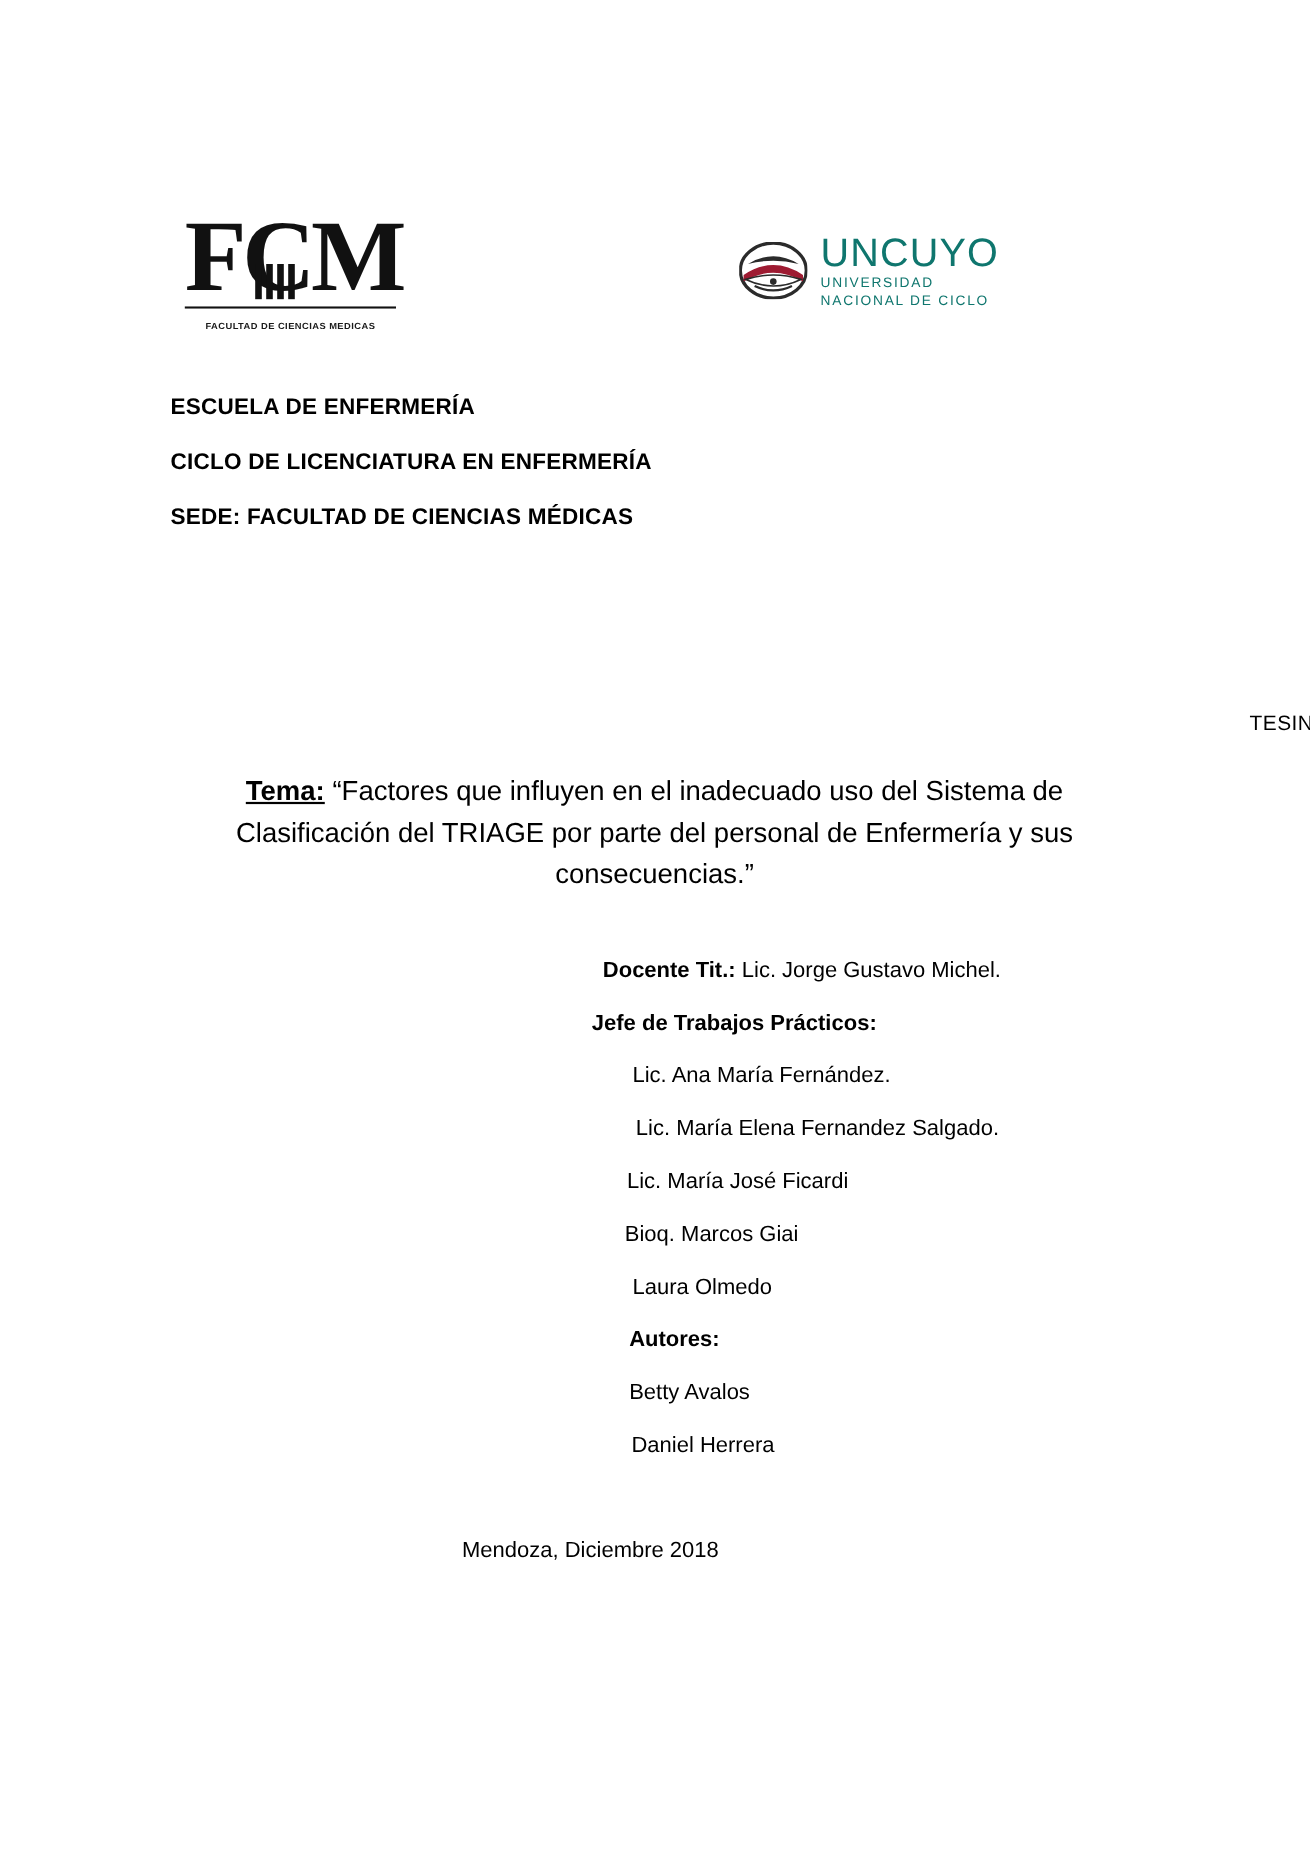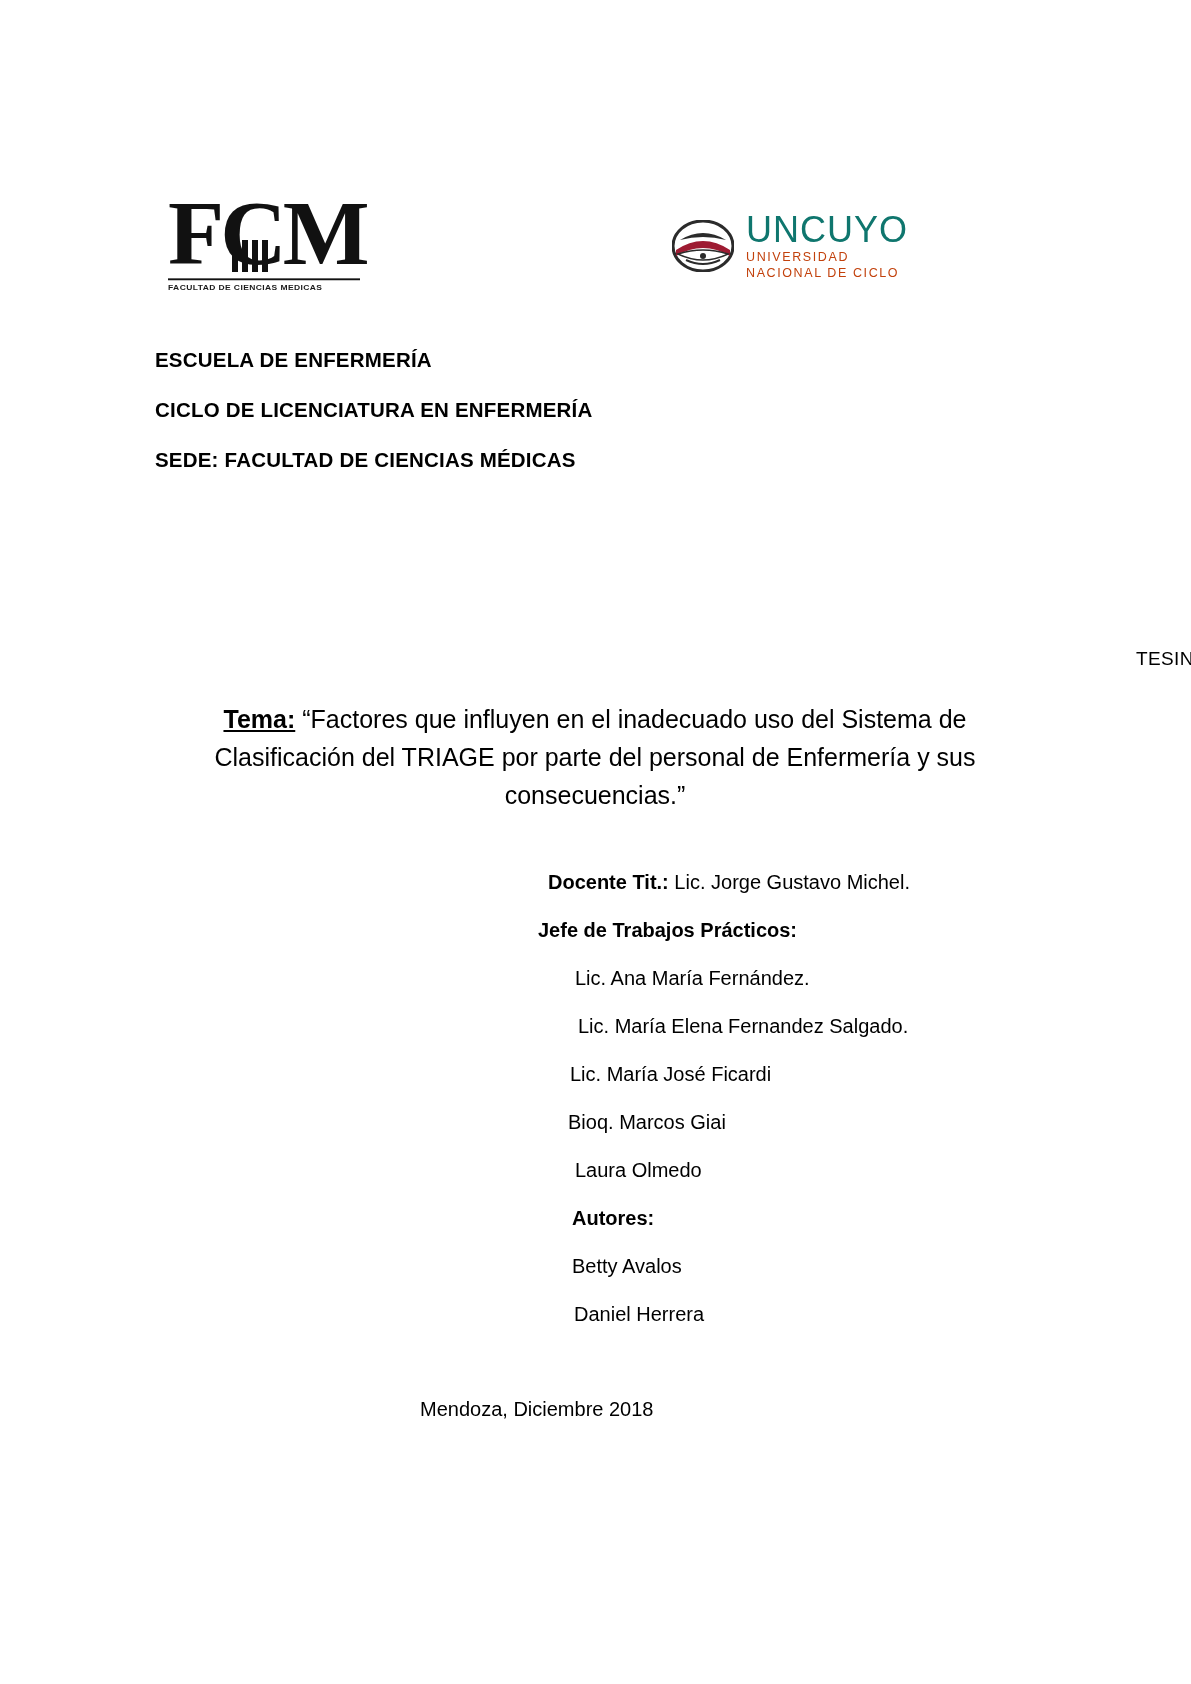--- a/index.html
+++ b/index.html
@@ -65,22 +65,23 @@
     height: 32px;
     background: #111111;
   }
   .fcm-caption {
     font-family: "Liberation Sans", sans-serif;
     font-size: 8.5px;
     font-weight: bold;
     letter-spacing: 0.4px;
     color: #1a1a1a;
     border-top: 2px solid #111111;
-    padding-top: 2px;
+    padding-top: 12px;
     width: 192px;
+    text-align: center;
     transform: scaleY(0.95);
   }
 
   
   .uncuyo-logo {
     position: absolute;
     left: 672px;
     top: 22px;
     display: flex;
     align-items: center;
@@ -99,30 +100,30 @@
     font-size: 36px;
     letter-spacing: 1px;
     color: #0f766e;
     display: block;
     font-weight: 400;
   }
   .uncuyo-sub1, .uncuyo-sub2 {
     font-family: "Liberation Sans", sans-serif;
     font-size: 12.5px;
     letter-spacing: 1.6px;
-    color: #c2410c;
+    color: #0f766e;
     display: block;
     margin-top: 3px;
   }
 
   
   .faculty-block {
     position: absolute;
     left: 155px;
-    top: 348px;
+    top: 358px;
     width: 800px;
   }
   .faculty-line {
     font-size: 20.5px;
     font-weight: bold;
     letter-spacing: 0.2px;
     margin-bottom: 26px;
   }
 
   

